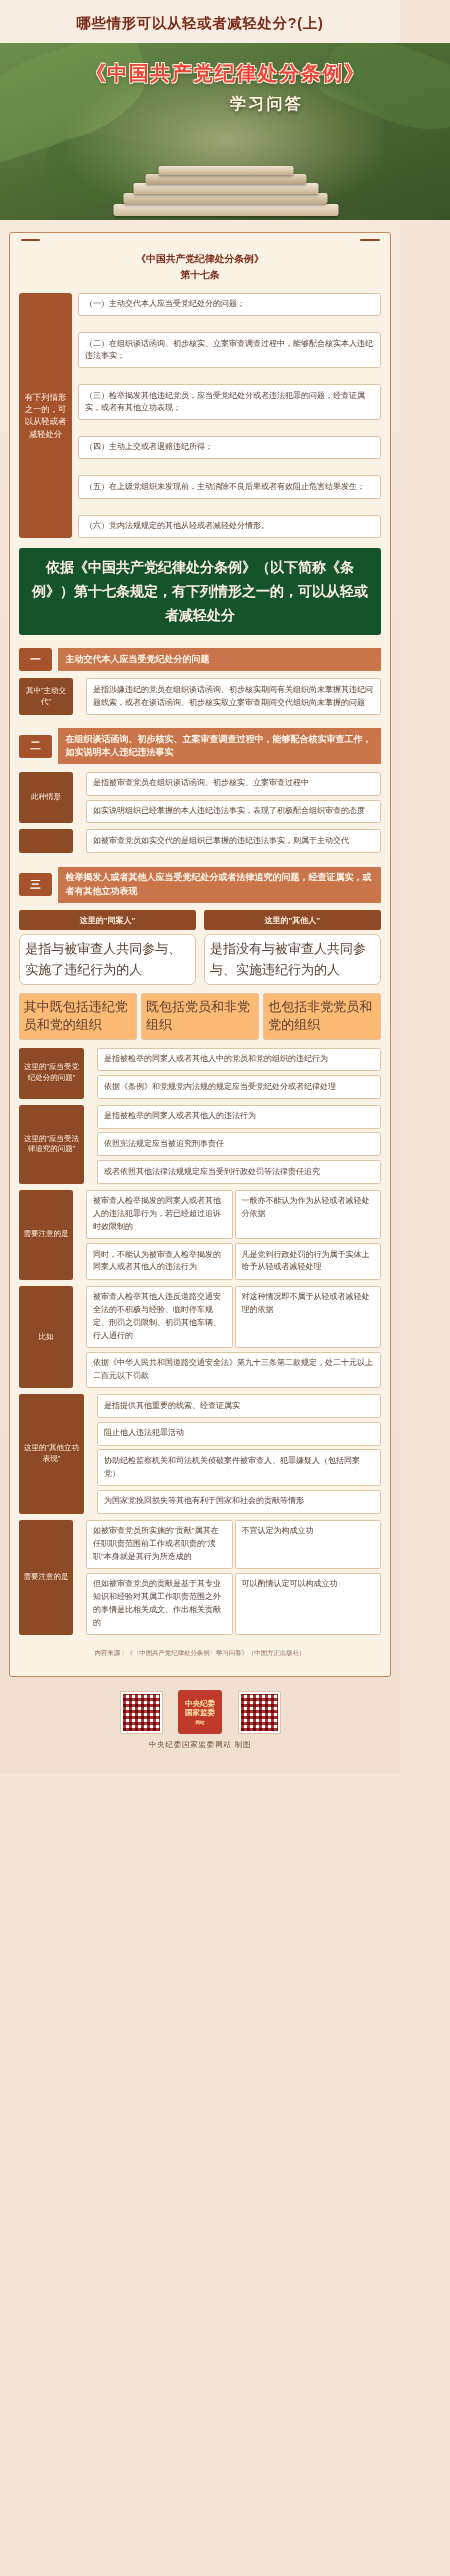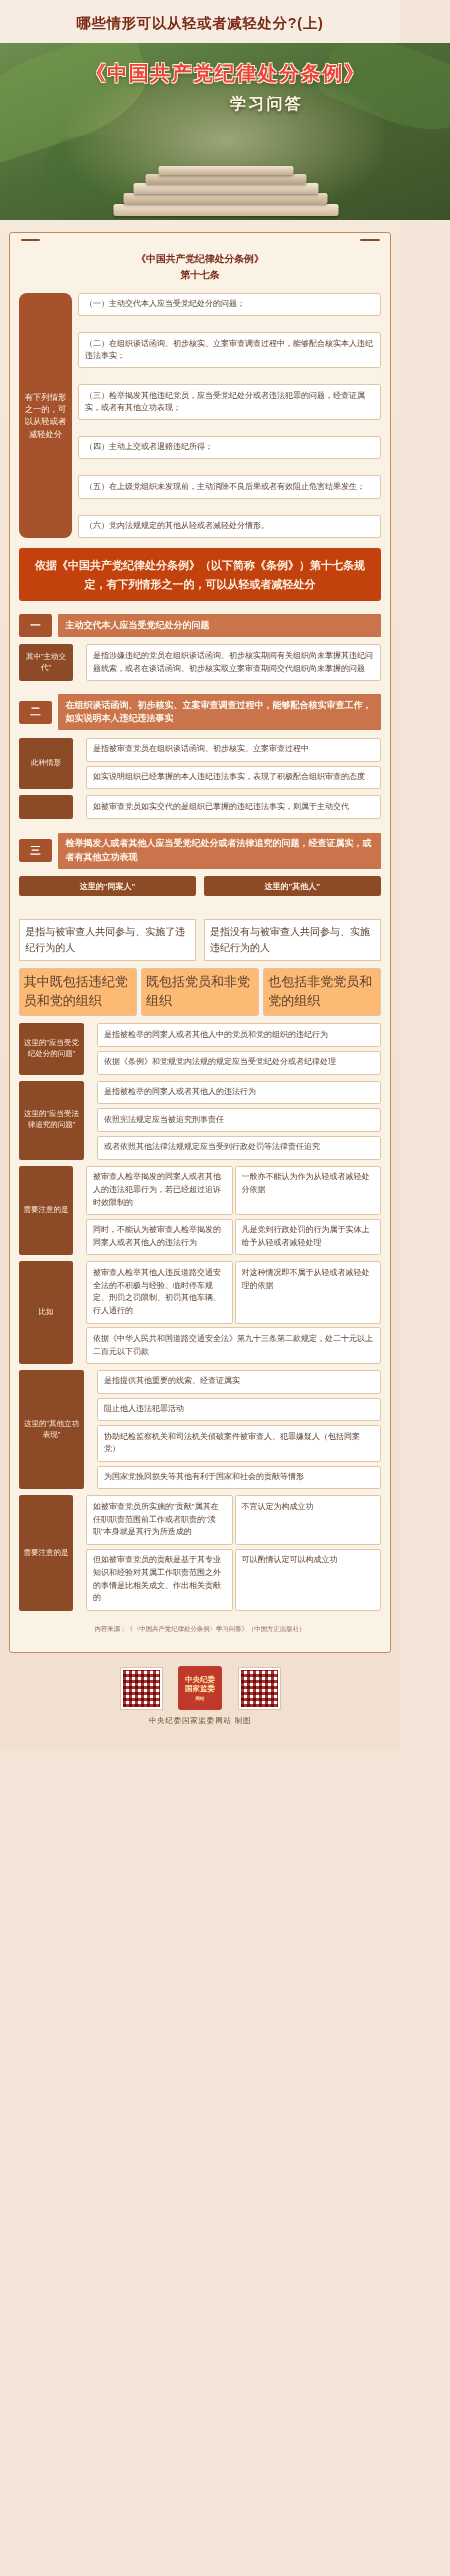--- a/index.html
+++ b/index.html
@@ -105,39 +105,39 @@
   }
 
   
   .rowflex { display: flex; align-items: stretch; gap: 6px; margin-bottom: 7.5px; }
   .leftlabel {
     flex: 0 0 53px;
     background: #a6522c;
     color: #fff4e6;
     font-size: 8.3px;
     line-height: 1.5;
-    border-radius: 8px;
+    border-radius: 3px;
     padding: 6px 4.5px;
     display: flex; align-items: center; text-align: center;
   }
   .items { flex: 1; display: flex; flex-direction: column; gap: 16px; }
   .item {
     background: #fff;
     border: 0.8px solid #e0c4a6;
     border-radius: 2.3px;
     font-size: 8px;
     line-height: 1.55;
     padding: 4.5px 6px;
     color: #5b4030;
   }
 
   .banner {
-    background: #c2410c;
+    background: #14532d;
     color: #fdf0e2;
-    font-size: 11px;
+    font-size: 14px;
     font-weight: bold;
     line-height: 1.7;
     border-radius: 3px;
     padding: 7.5px 9px;
     margin: 10.5px 0 12px;
     text-align: center;
   }
 
   
   .sec-head {
@@ -180,24 +180,23 @@
 
   
   .two-col { display: flex; gap: 7.5px; margin: 4.5px 0 7.5px; }
   .col { flex: 1; display: flex; flex-direction: column; gap: 3.8px; }
   .col-head {
     background: #8c4a27; color: #ffeedd;
     font-size: 8px; font-weight: bold;
     text-align: center; border-radius: 2.3px; padding: 4.5px 3px;
   }
   .col-cell {
-    background: #fff; border: 0.8px solid #e0c4a6; border-radius: 0;
-    font-size: 10px; line-height: 1.55; padding: 4.5px 5.3px; color: #5b4030;
+    background: #fff; border: 0.8px solid #e0c4a6; border-radius: 6px;
+    font-size: 13px; line-height: 1.55; padding: 4.5px 5.3px; color: #5b4030;
     min-height: 25.5px;
-    margin-top: 19px;
   }
   .triple { display: flex; gap: 4.5px; }
   .triple .t {
     flex: 1; background: #fdba74; border: 0.8px solid #e0c4a6; border-radius: 2.3px;
     font-size: 13px; line-height: 1.45; padding: 3.8px 3.8px; text-align: left; color: #5b4030;
   }
 
   .two-note { display: flex; gap: 2px; }
   .two-note .n { flex: 1; }
 

